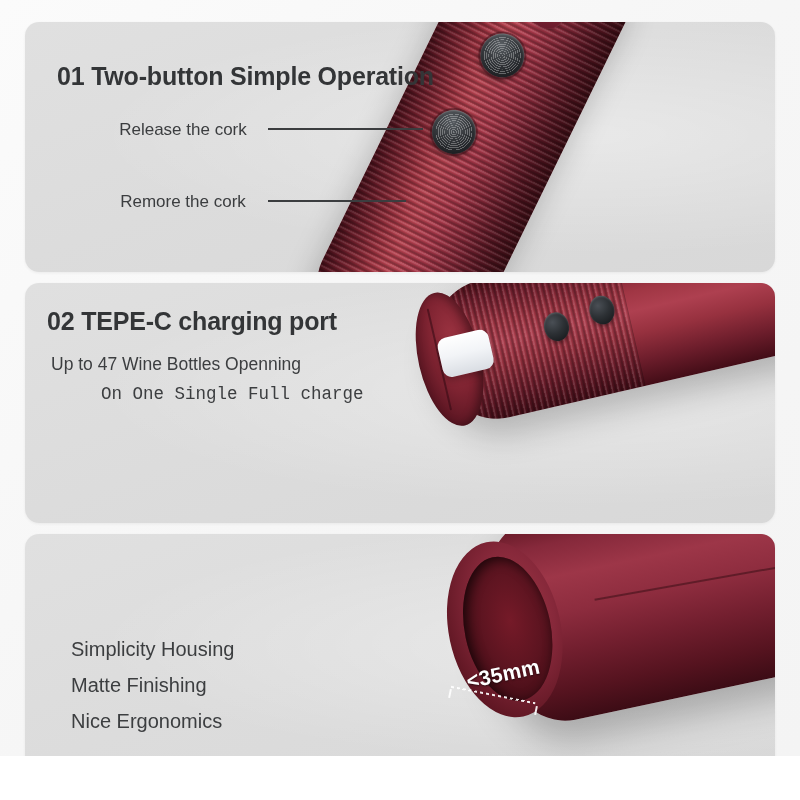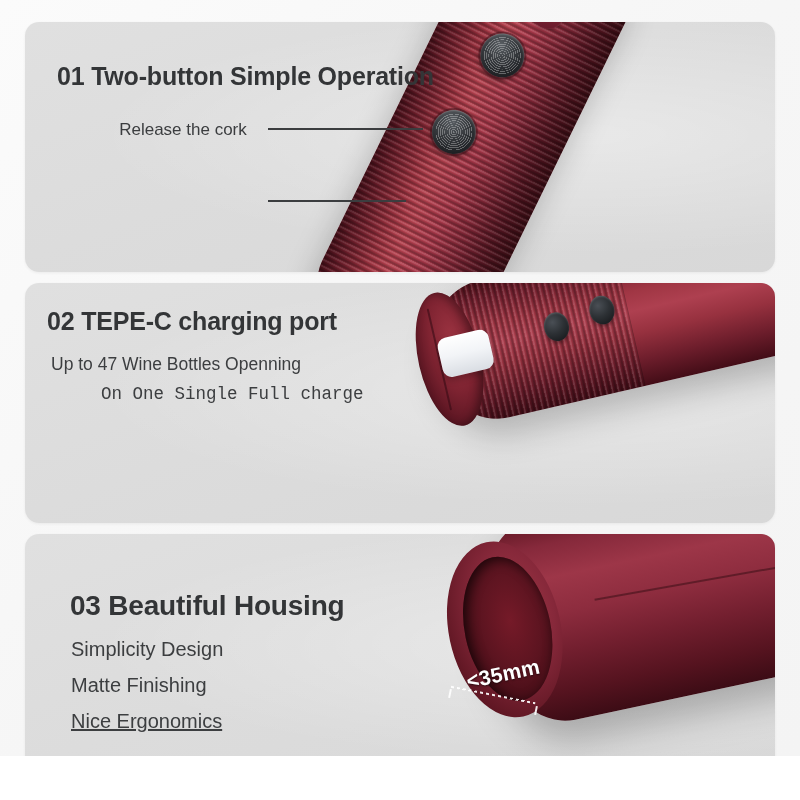--- a/index.html
+++ b/index.html
@@ -371,20 +371,21 @@
 
       <div class="btn" id="p1-btn-top"></div>
       <div class="btn" id="p1-btn-bottom"></div>
     </div>
 
     <div class="panel-title" style="left:32px; top:40px;">01 Two-button Simple Operation</div>
 
     <div class="callout-label" style="left:88px; top:98px; width:140px;">Release the cork</div>
     <div class="leader-line" style="left:243px; top:106px; width:155px;"></div>
 
+    <div class="callout-label" style="left:88px; top:170px; width:140px;">Remore the cork</div>
     <div class="leader-line" style="left:243px; top:178px; width:138px;"></div>
   </div>
 
   <div class="panel" id="panel-2">
 
     <div id="p2-product">
       <div class="ribbed-body-h">
         <div class="ribs-h"></div>
       </div>
       <div class="cap-face"></div>
@@ -402,25 +403,24 @@
 
   <div class="panel" id="panel-3">
 
     <div id="p3-product">
       <div class="smooth-body"></div>
       <div class="body-seam"></div>
       <div class="rim-outer"></div>
       <div class="rim-inner"></div>
     </div>
 
-    <div class="panel-title" style="left:45px; top:56px; font-size:28px;">03 Beautiful Housing</div>
-
-    <div class="feature-line" style="left:46px; top:104px;">Simplicity Design</div>
+
+    <div class="feature-line" style="left:46px; top:104px;">Simplicity Housing</div>
     <div class="feature-line" style="left:46px; top:140px;">Matte Finishing</div>
-    <div class="feature-line" style="left:46px; top:176px;text-decoration:underline;">Nice Ergonomics</div>
+    <div class="feature-line" style="left:46px; top:176px;">Nice Ergonomics</div>
   </div>
 
   <div class="measure-label" id="p3-measure-label">&lt;35mm</div>
   <div id="p3-measure-line"></div>
   <div class="tick" style="left:449px; top:689px; transform:rotate(11deg);"></div>
   <div class="tick" style="left:535px; top:706px; transform:rotate(11deg);"></div>
 
 </div>
 
 </body></html>

